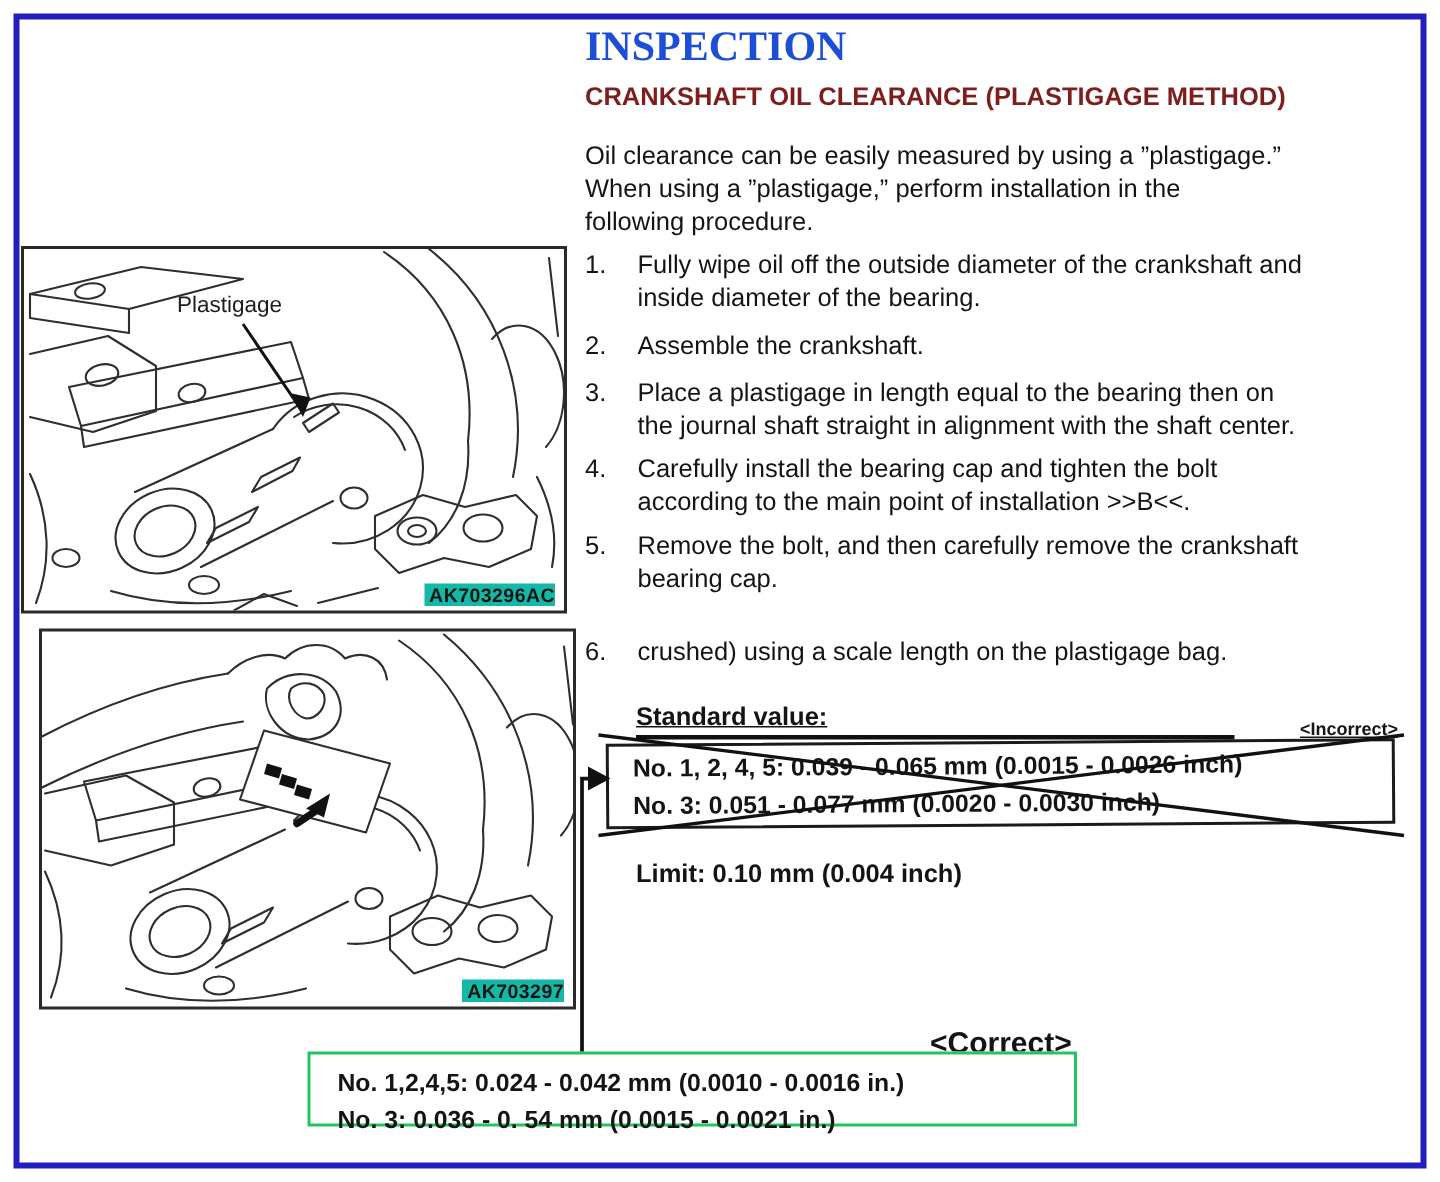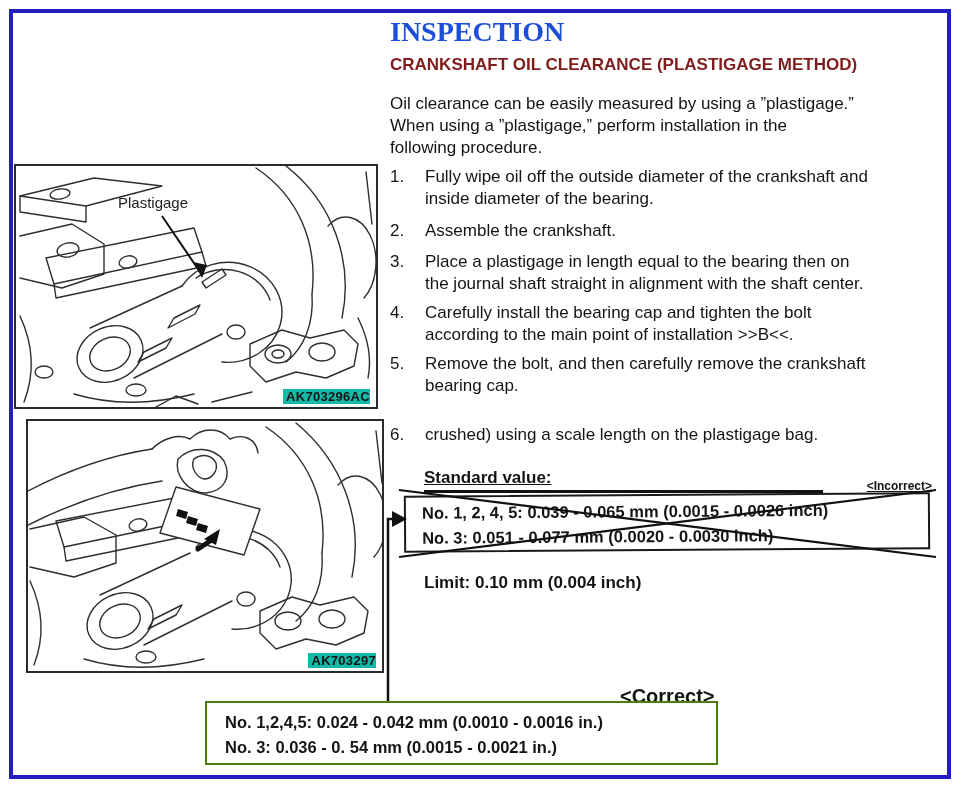--- a/index.html
+++ b/index.html
@@ -52,22 +52,22 @@
     font-weight:bold;font-size:16.5px;line-height:25px;white-space:nowrap;
     transform:rotate(-0.4deg);z-index:10;background:transparent;
   }
   .limit{
     position:absolute;left:424px;top:573px;font-weight:bold;font-size:17px;z-index:10;
   }
   .tag-correct{
     position:absolute;left:620px;top:671px;font-weight:bold;font-size:20px;z-index:10;margin-top:14px;
   }
   .box-correct{
-    position:absolute;left:205px;top:701px;width:513px;height:64px;
-    border:2px solid #4d7c0f;padding:7px 0 0 18px;box-sizing:border-box;
+    position:absolute;left:205px;top:701px;width:513px;height:50px;
+    border:2px solid #22c55e;padding:7px 0 0 18px;box-sizing:border-box;
     font-weight:bold;font-size:16.5px;line-height:25px;white-space:nowrap;
     background:#fff;z-index:10;
   }
   .overlay{
     position:absolute;left:0;top:0;width:960px;height:788px;z-index:40;pointer-events:none;
   }
   .fig-label{font-size:15px;fill:#1d1d1d;font-family:"Liberation Sans", sans-serif;}
 </style>
 </head>
 <body>

